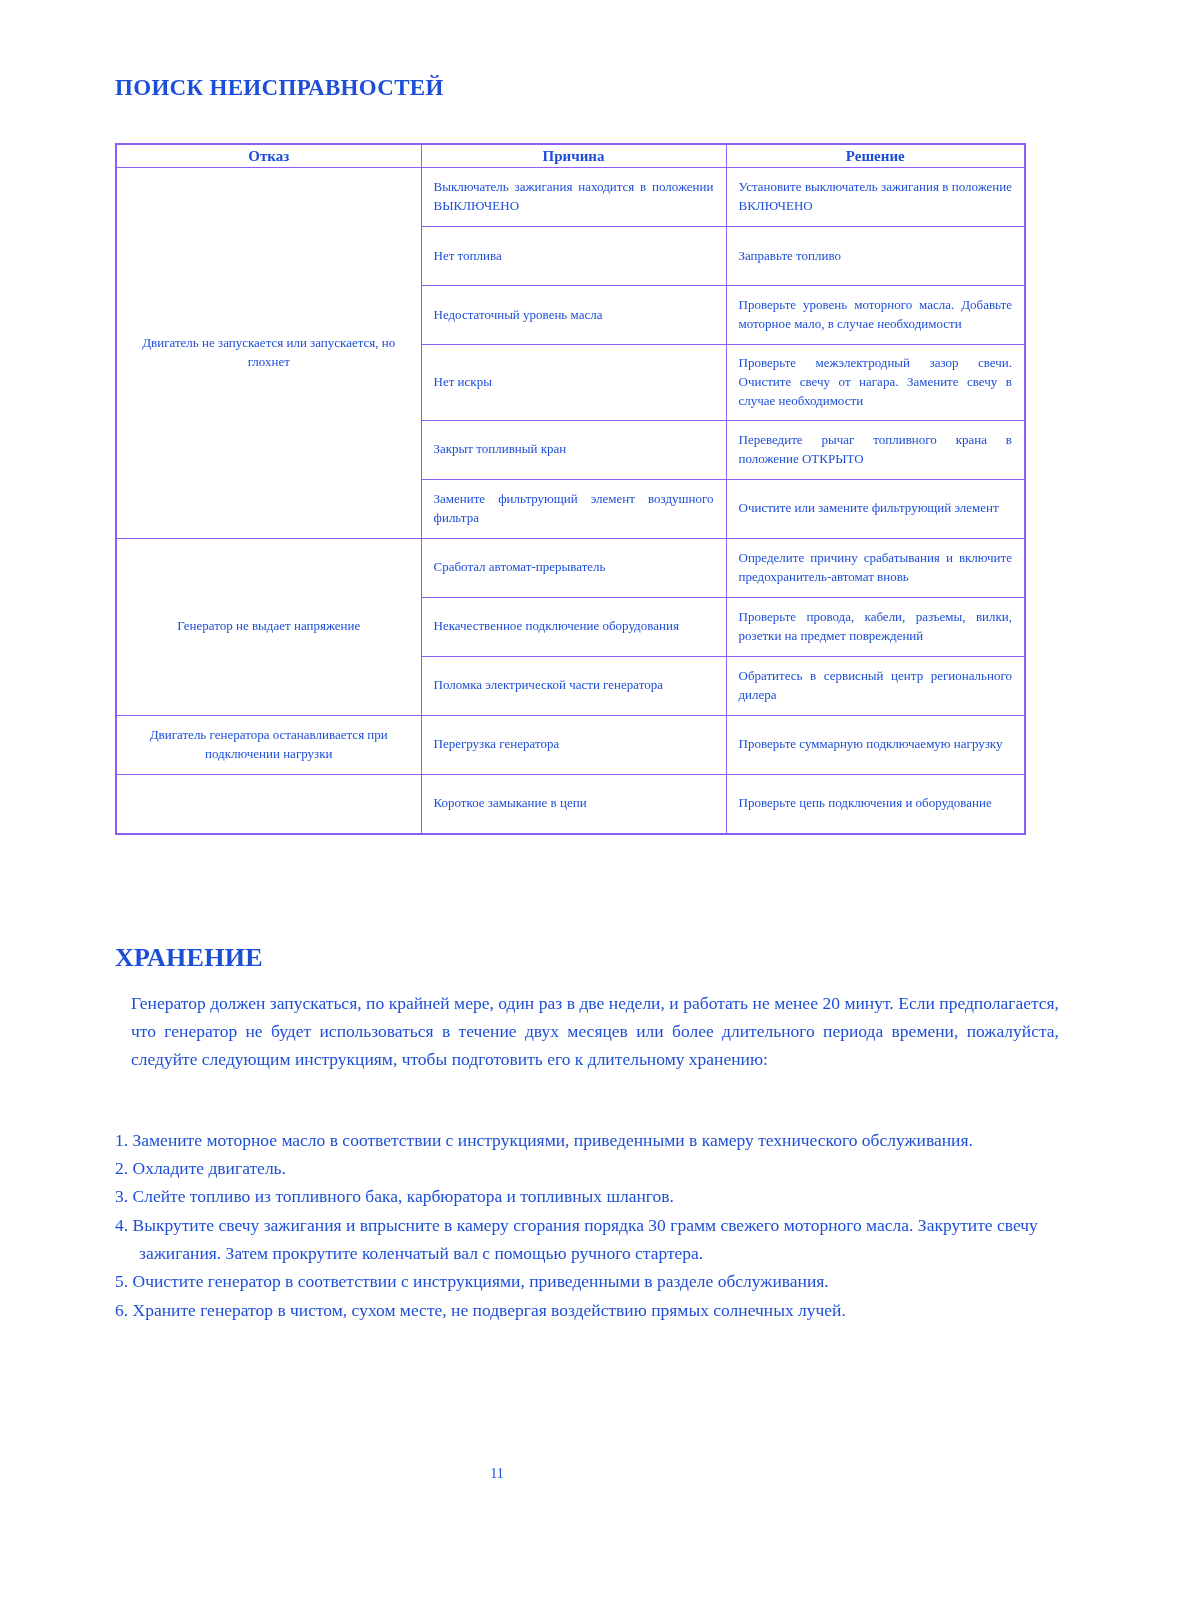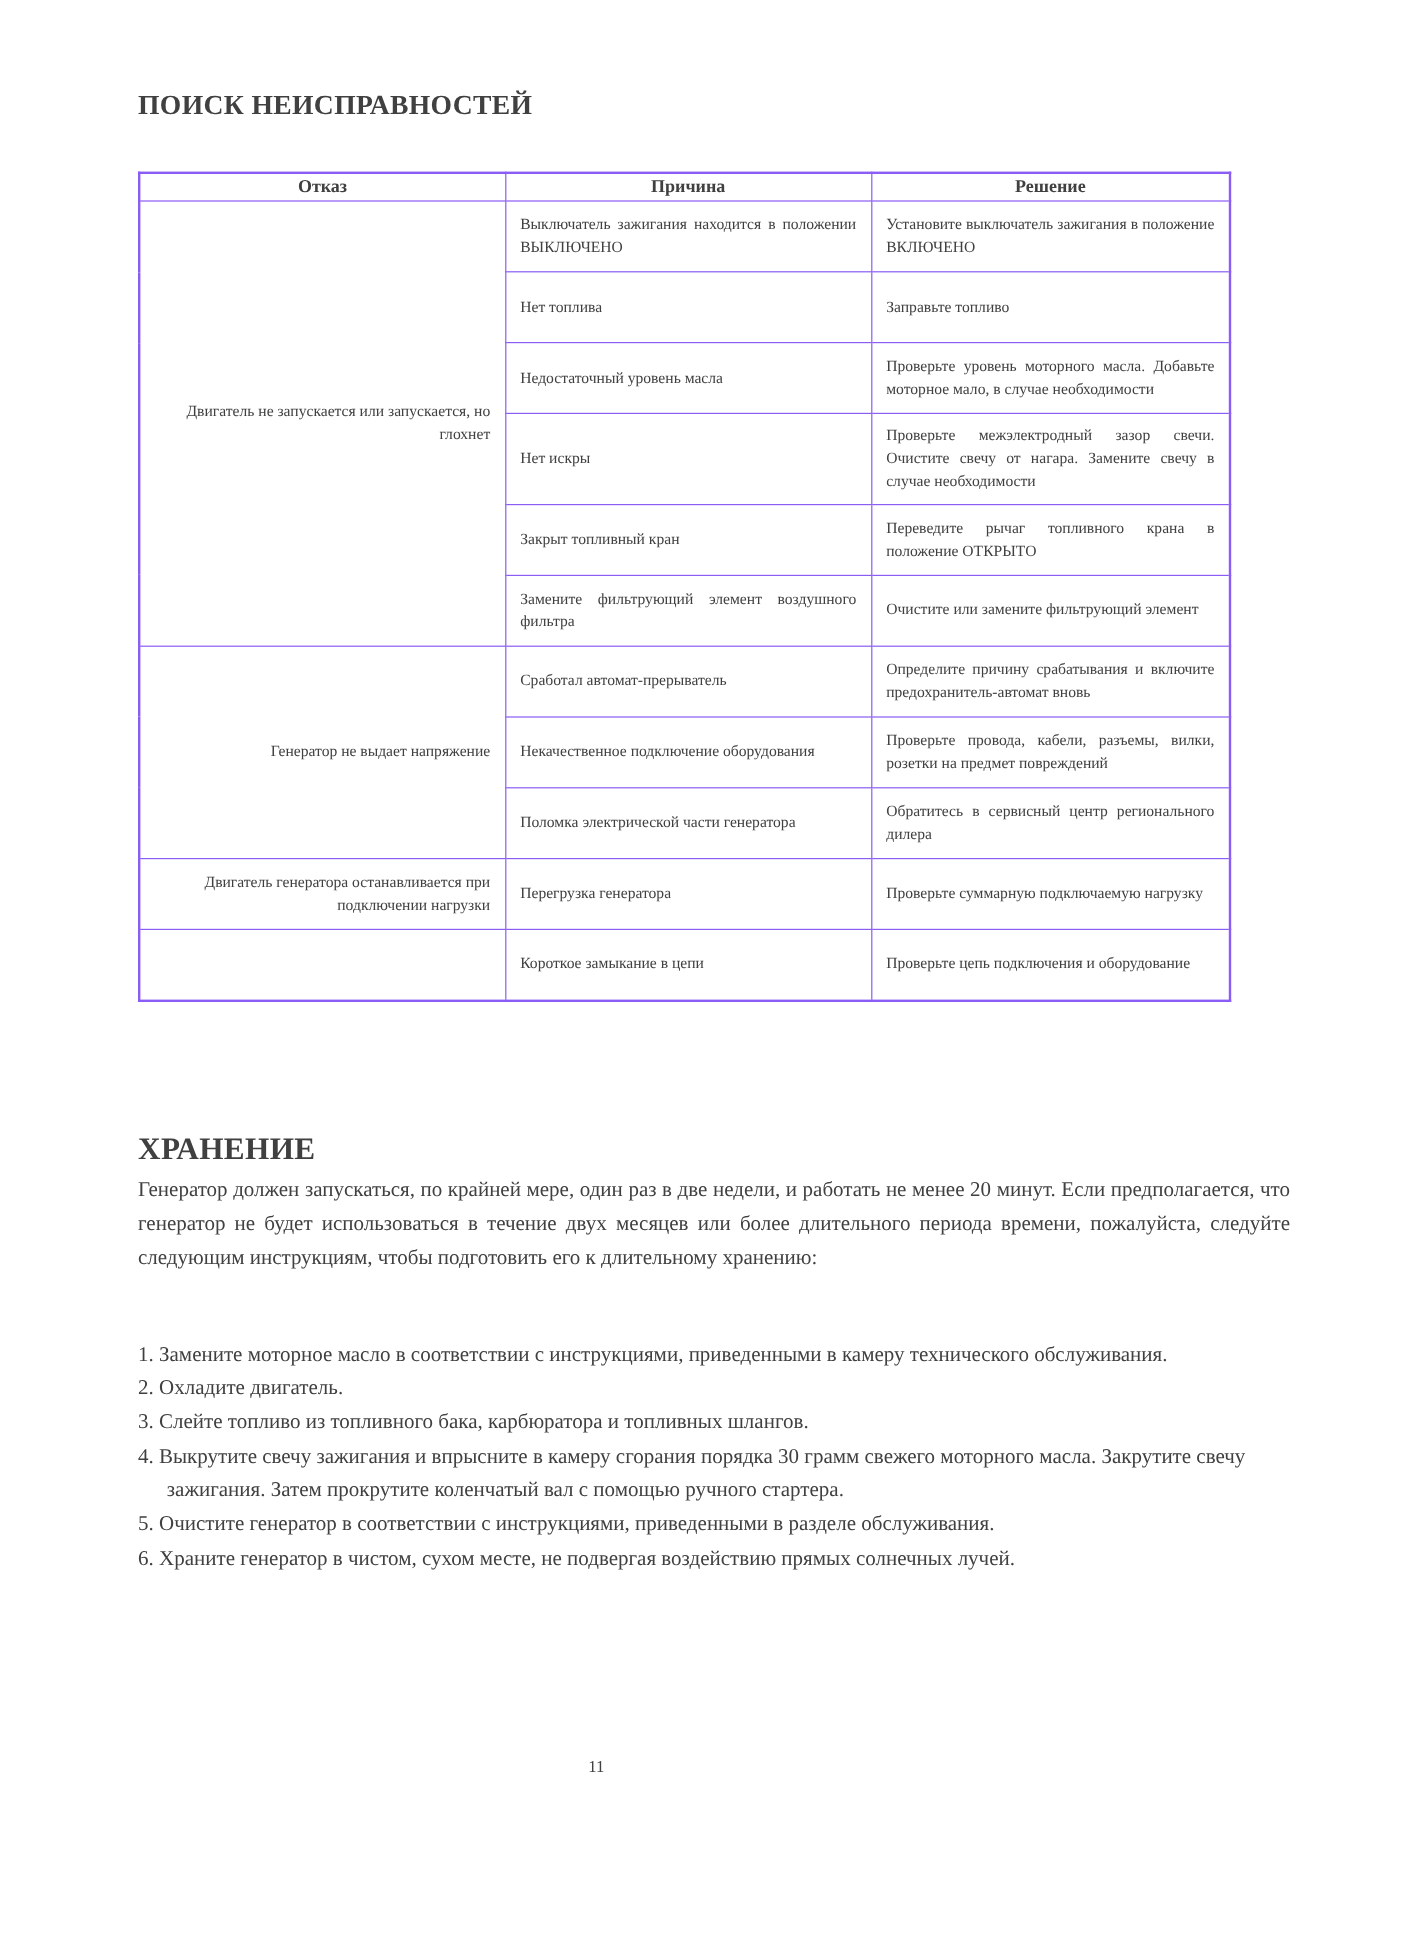--- a/index.html
+++ b/index.html
@@ -5,21 +5,21 @@
   html, body {
     margin: 0;
     padding: 0;
     background: #ffffff;
   }
   .page {
     position: relative;
     width: 1190px;
     height: 1614px;
     background: #ffffff;
-    color: #404040;
+    color: #1d4ed8;
     font-family: "Liberation Serif", "DejaVu Serif", serif;
     box-sizing: border-box;
     overflow: hidden;
   }
   .content {
     position: absolute;
     left: 115px;
     top: 0;
     width: 960px;
   }
@@ -49,38 +49,38 @@
     height: 18px;
   }
   table.tbl td {
     font-size: 13px;
     vertical-align: middle;
     padding: 9px 12px;
     height: 40px;
     line-height: 1.45;
   }
   td.failure-cell {
-    text-align: right;
+    text-align: center;
     padding-left: 10px;
   }
   td.cause-cell, td.solution-cell {
     text-align: justify;
   }
   col.c1 { width: 305px; }
   col.c2 { width: 305px; }
   col.c3 { width: 299px; }
 
   h2.storage-heading {
     margin: 108px 0 4px 0;
     font-size: 26px;
     font-weight: bold;
     letter-spacing: 0.3px;
   }
   p.storage-intro {
-    margin: 0;
+    margin: 16px;
     font-size: 17.5px;
     line-height: 1.62;
     text-align: justify;
   }
   ol.steps {
     list-style: none;
     counter-reset: step;
     margin: 52px 0 0 0;
     padding: 0;
     font-size: 17.5px;

